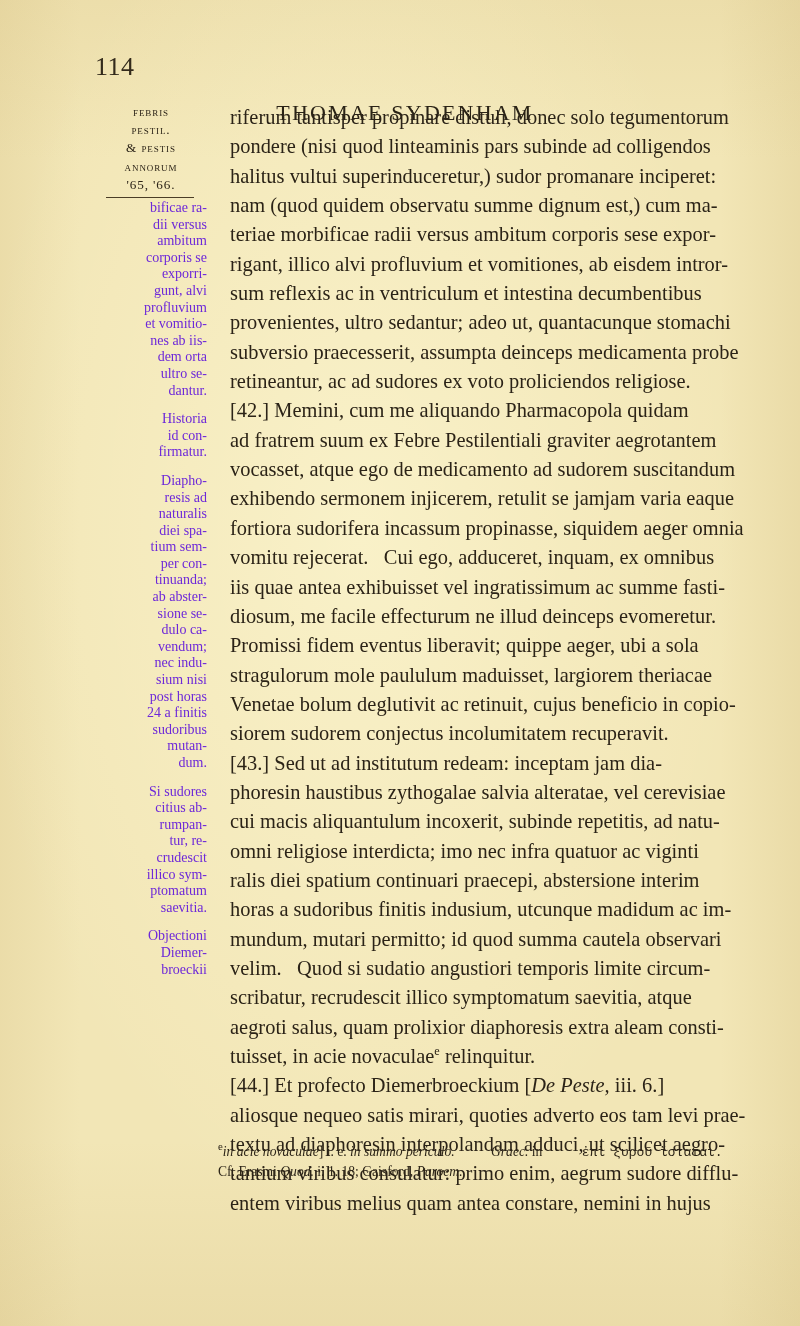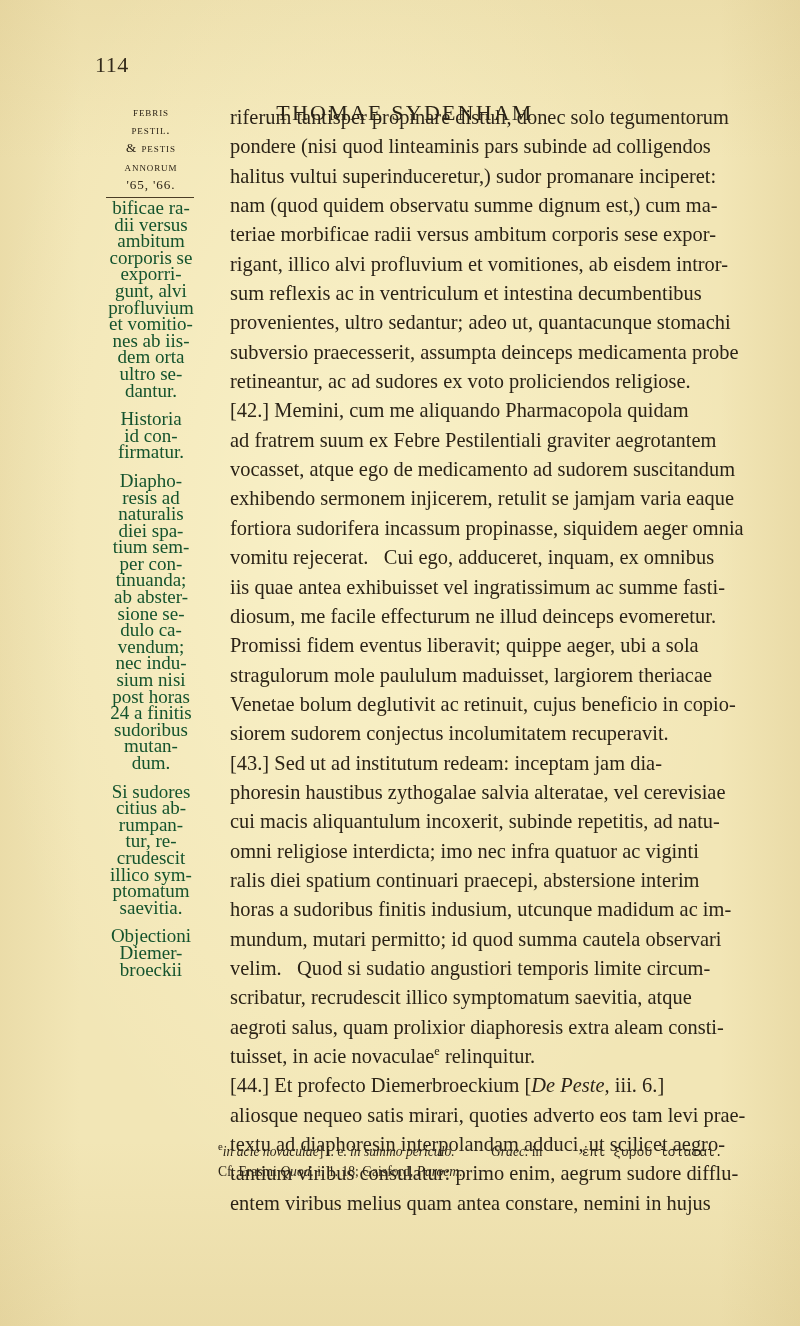--- a/index.html
+++ b/index.html
@@ -38,21 +38,21 @@
     position: absolute;
     left: 95px;
     top: 52px;
     width: 620px;
     height: 34px;
   }
   .folio {
     position: absolute;
     left: 0;
     top: 0;
-    font-size: 22px;
+    font-size: 26px;
     letter-spacing: 0.5px;
     color: #332a1b;
   }
   .head-title {
     position: absolute;
     left: 0;
     top: 0;
     width: 620px;
     text-align: center;
     font-size: 22px;
@@ -87,24 +87,24 @@
     font-variant: small-caps;
     text-transform: lowercase;
   }
   .margin-rule {
     width: 88px;
     height: 1px;
     background: #4a3d26;
     margin: 3px auto 2px 11px;
   }
   .margin-note {
-    font-size: 19px;
+    font-size: 14px;
     line-height: 16.6px;
-    color: #14532d;
-    text-align: center;
+    color: #6d28d9;
+    text-align: right;
     white-space: pre-line;
   }
   .margin-note + .margin-note { margin-top: 12px; }
 
   
   .text-col {
     position: absolute;
     left: 135px;
     top: 0;
     width: 517px;

